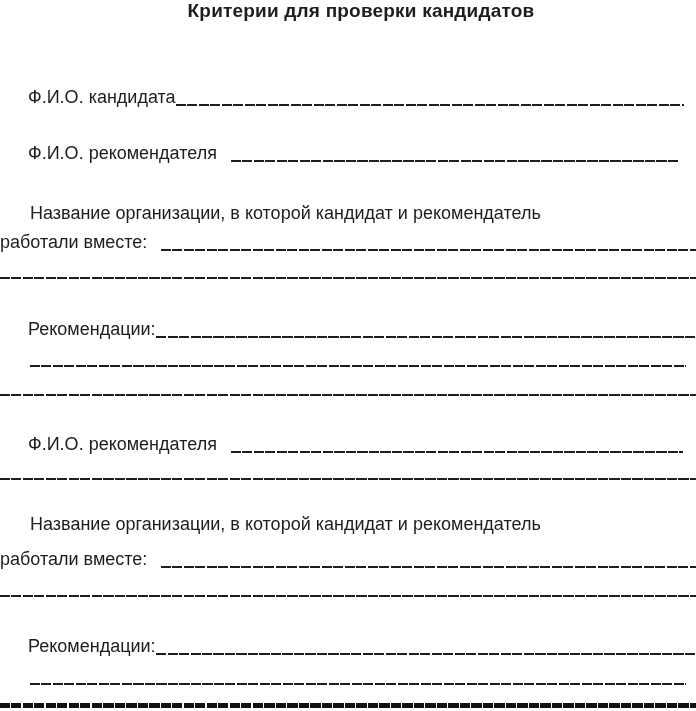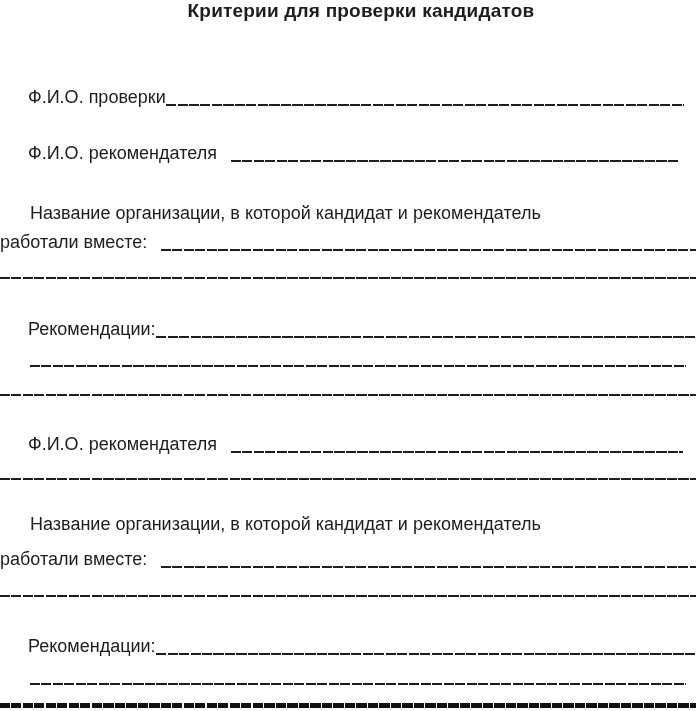--- a/index.html
+++ b/index.html
@@ -79,21 +79,21 @@
   }
 </style>
 </head>
 <body>
 
 <div class="page">
 
   <div class="title">Критерии для проверки кандидатов</div>
 
   <div class="row" style="top:84px; left:28px; right:12px;">
-    <span class="label">Ф.И.О. проверки</span>
+    <span class="label">Ф.И.О. кандидата</span>
     <span class="fill"></span>
   </div>
 
   <div class="row" style="top:140px; left:28px; right:17px;">
     <span class="label">Ф.И.О. рекомендателя</span>
     <span class="fill gap"></span>
   </div>
 
   <div class="textline" style="top:200px; left:30px;">Название организации, в которой кандидат и рекомендатель</div>
   <div class="row" style="top:229px; left:0; right:0;">

